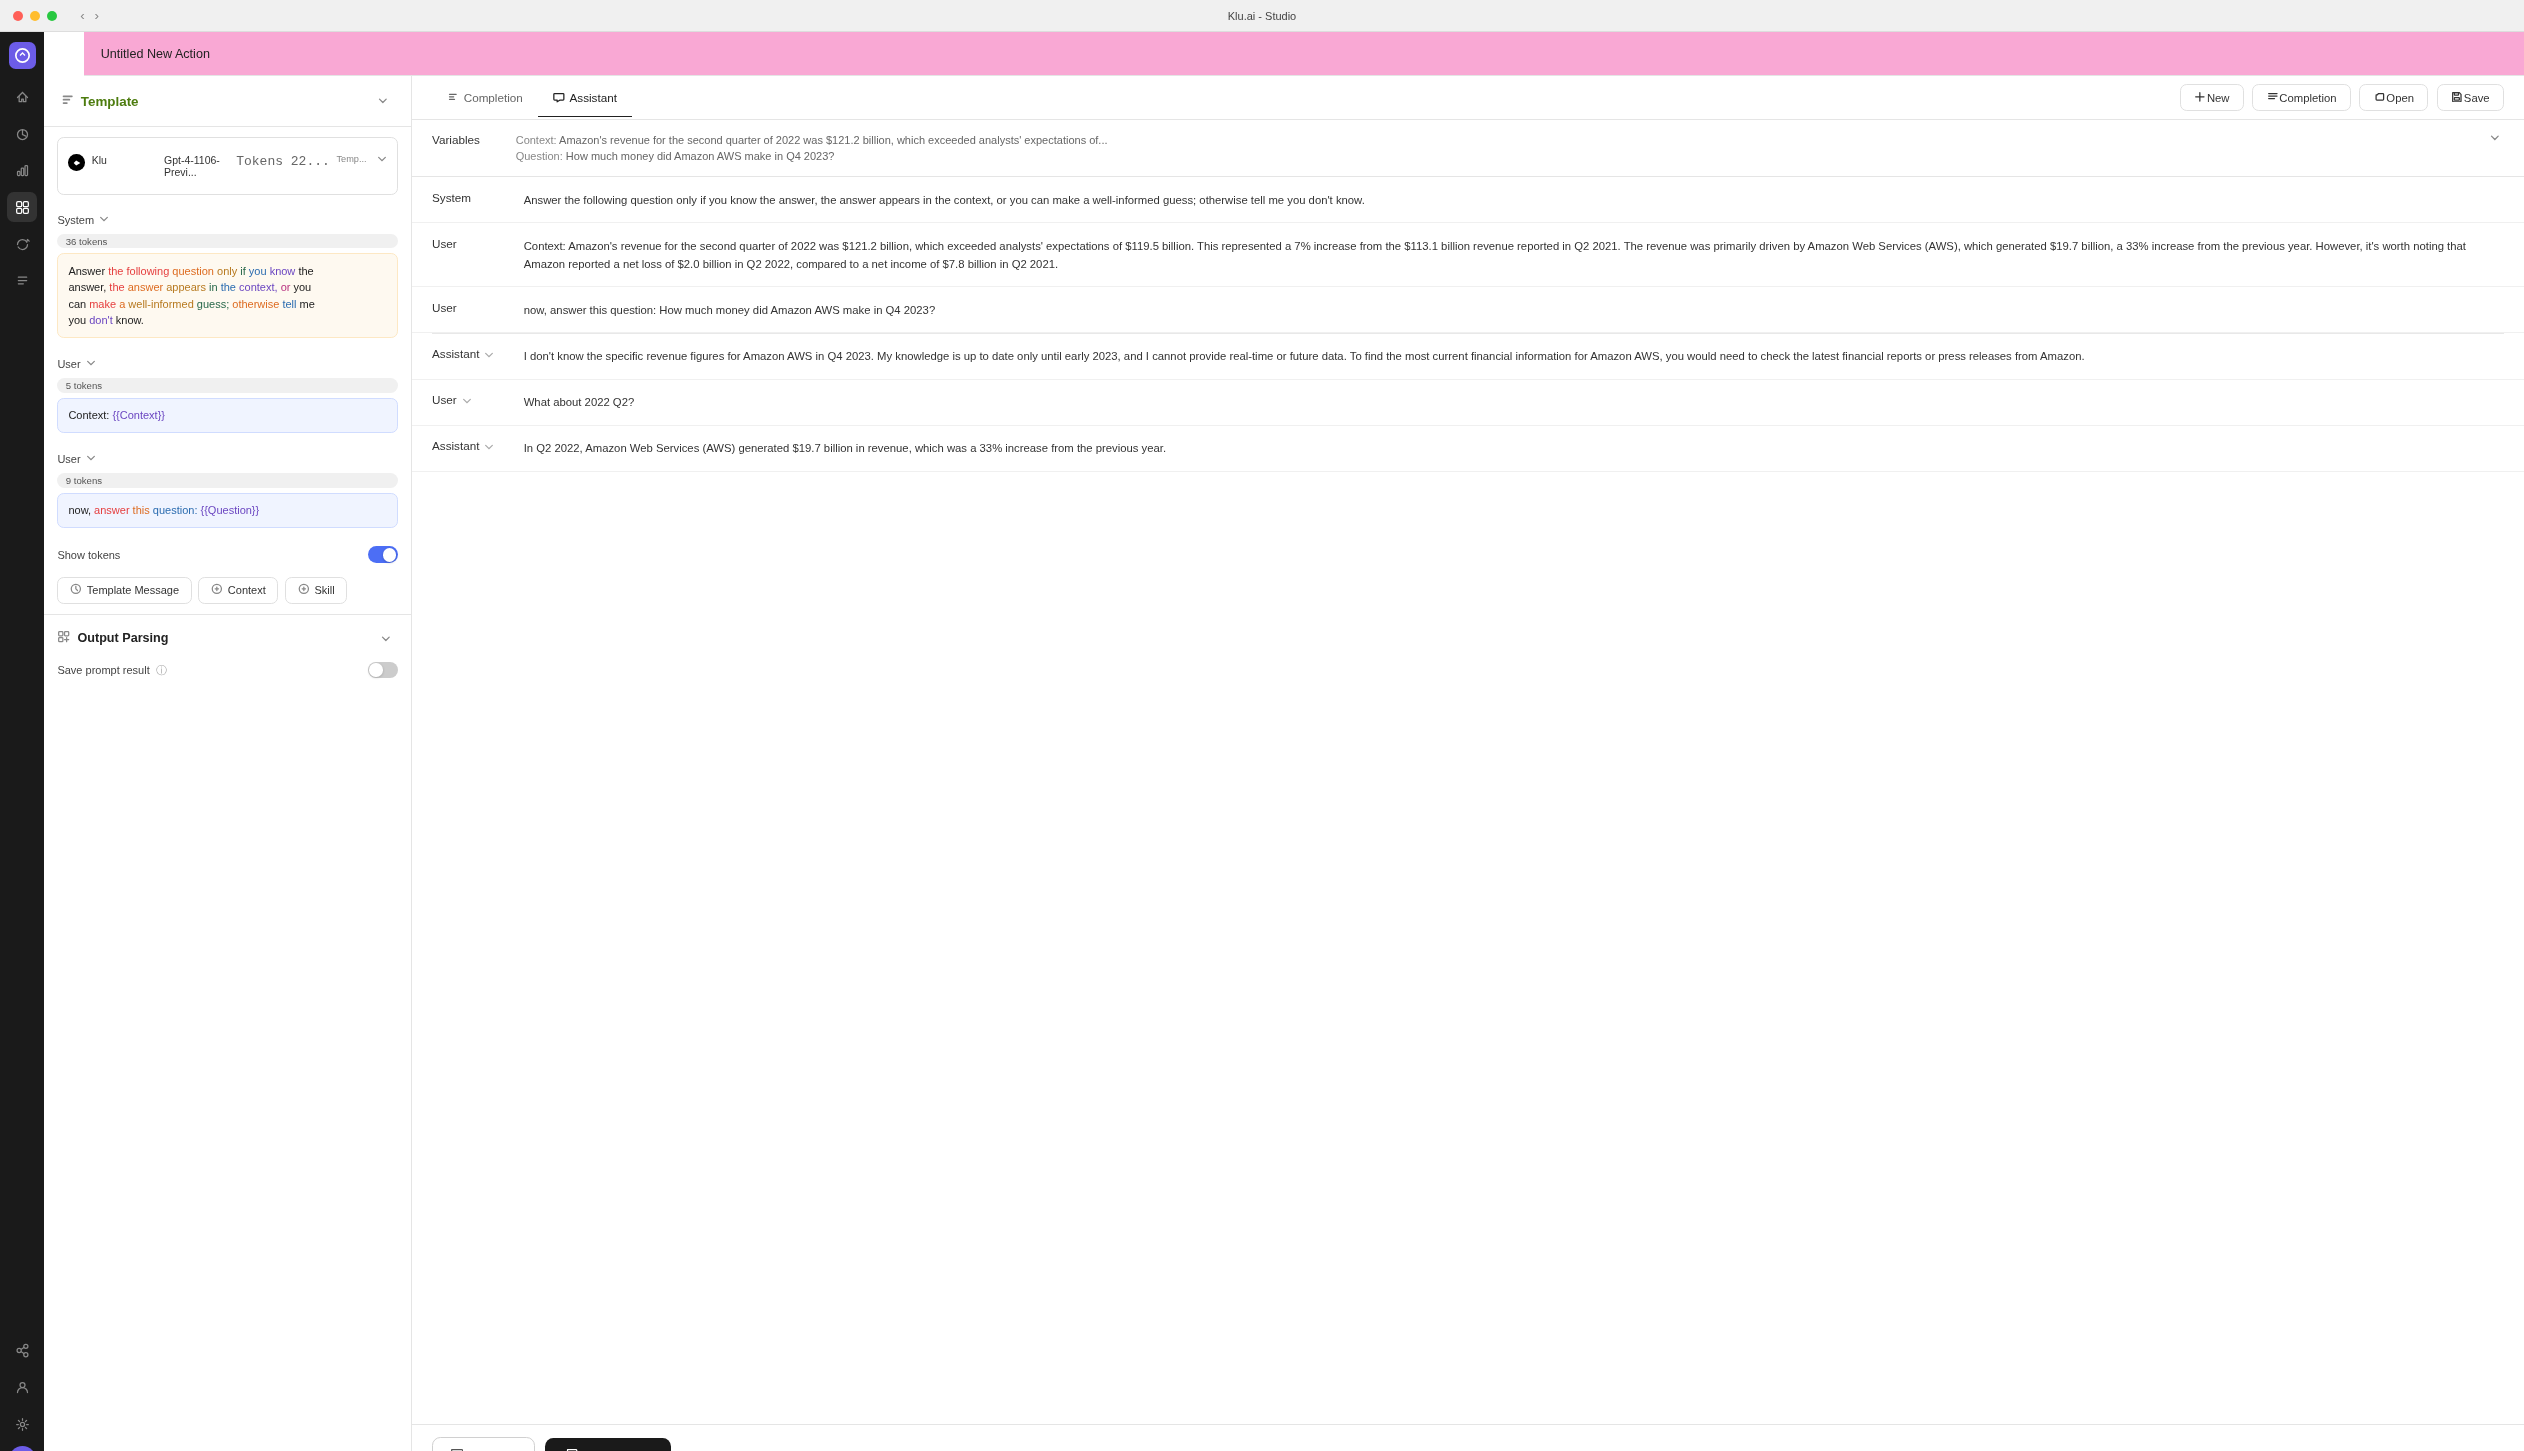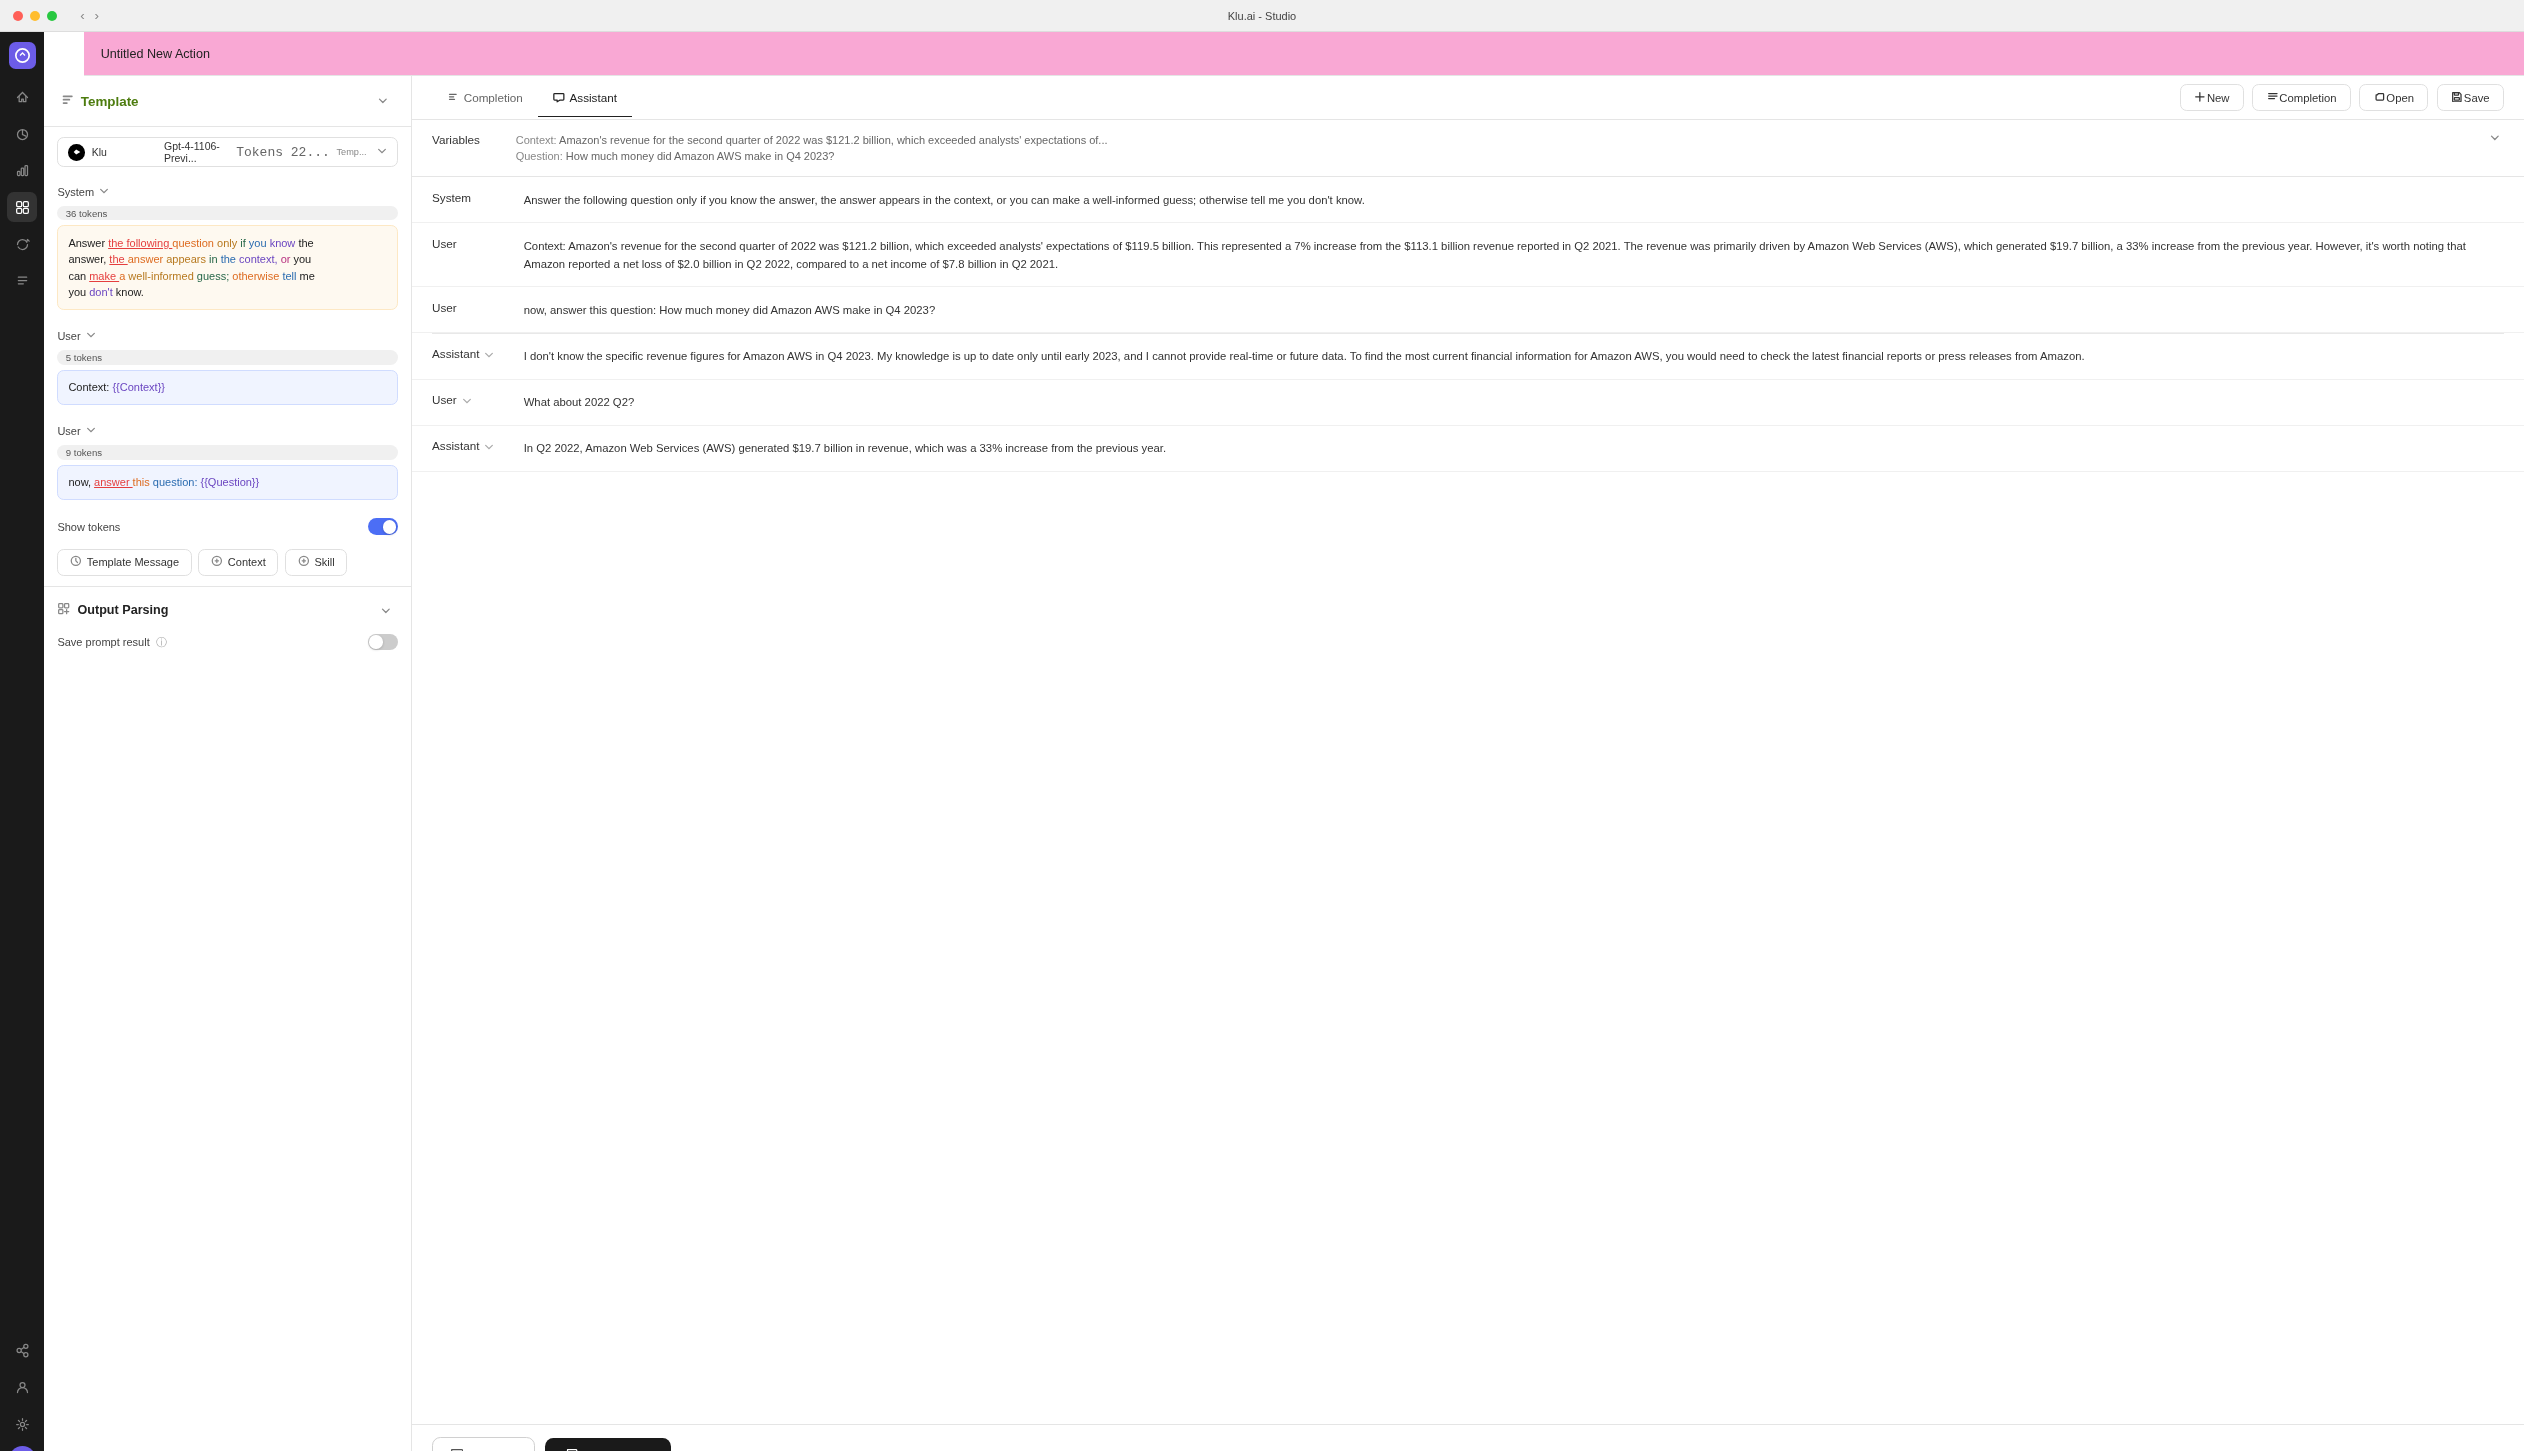--- a/index.html
+++ b/index.html
@@ -136,23 +136,22 @@
       justify-content: center;
       color: #888;
       font-size: 11.7px;
     }
 
     
     .model-selector {
       margin: 10px 13.4px;
       border: 0.8px solid #e0e0e0;
       border-radius: 6.7px;
-      padding: 2px 10px;
-      display: flex;
-      align-items: center;
+      padding: 16px 10px;
+      display: flex;
       gap: 6.7px;
       cursor: pointer;
       background: #fff;
     }
 
     .model-selector-logo {
       width: 16.7px;
       height: 16.7px;
       background: #000;
       border-radius: 50%;
@@ -223,21 +222,21 @@
       border: 0.8px solid #fde8c4;
     }
 
     .message-block.user-block {
       background: #f0f4ff;
       border: 0.8px solid #d0dcff;
     }
 
     
     .text-black { color: #222; }
-    .text-red { color: #e53e3e; text-decoration: underline; }
+    .text-red { color: #e53e3e; }
     .text-orange { color: #dd6b20; }
     .text-yellow { color: #b7791f; }
     .text-green { color: #276749; }
     .text-blue { color: #2b6cb0; }
     .text-purple { color: #6b46c1; }
     .text-pink { color: #b83280; }
     .text-var { color: #6b46c1; }
 
     
     .show-tokens-row {

